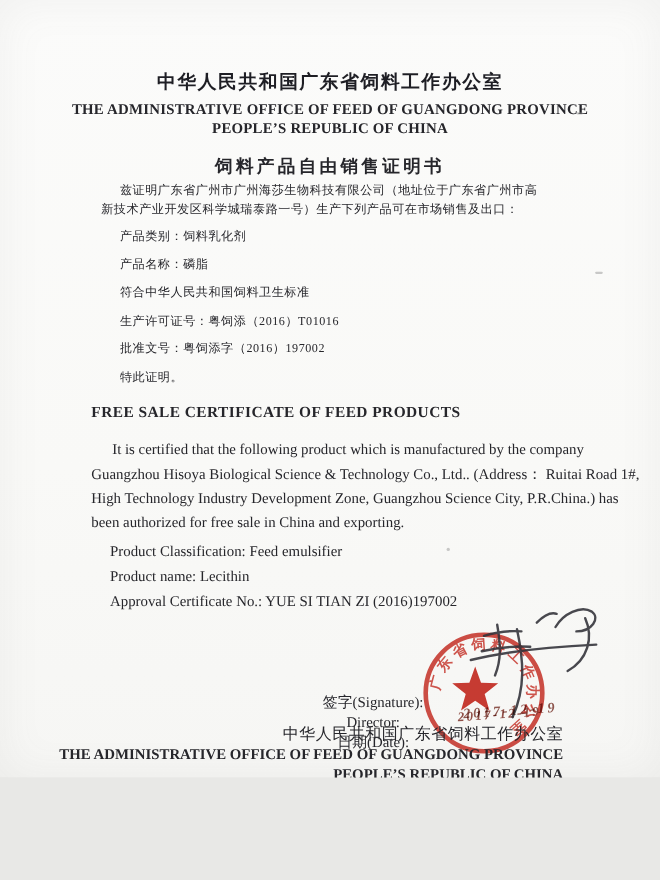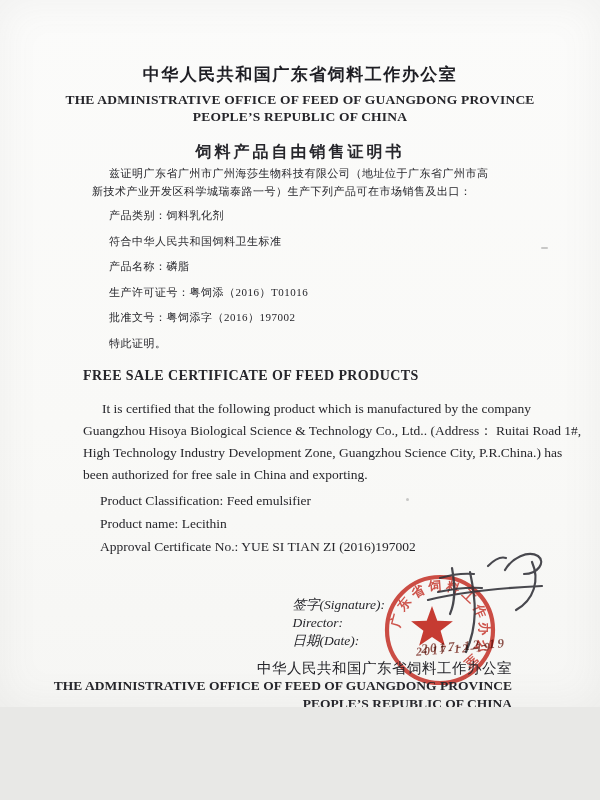--- a/index.html
+++ b/index.html
@@ -26,21 +26,21 @@
   .cn-line{line-height:25.5px;padding-left:17px;white-space:nowrap;}
   
   .en-body{position:absolute;top:366px;left:83px;width:436px;font-size:13.5px;}
   .en-heading{font-size:14px;font-weight:700;text-align:left;margin:0;line-height:20px;letter-spacing:0.4px;}
   .en-paragraph{margin-top:12px;}
   .en-para-line{line-height:22px;white-space:nowrap;font-family:Liberation Serif, serif;}
   .en-para-line.first{padding-left:19px;}
   .en-lines{margin-top:3px;}
   .en-line{line-height:23px;padding-left:17px;white-space:nowrap;}
   
-  .sign-block{position:absolute;top:596px;right:215px;text-align:left;font-size:13.5px;font-style:italic;}
+  .sign-block{position:absolute;top:630px;right:215px;text-align:center;font-size:13.5px;}
   .sign-line{line-height:18px;white-space:nowrap;}
   .hand-date{
     position:absolute;top:638px;left:421px;
     font-size:13px;font-weight:600;font-style:italic;
     letter-spacing:2.5px;color:#7c3a31;opacity:0.85;
     transform:rotate(-4deg);white-space:nowrap;
   }
   
   .footer{position:absolute;top:659px;right:88px;text-align:right;}
   .footer-cn{font-size:14.5px;line-height:18px;letter-spacing:0.5px;white-space:nowrap;}
@@ -67,22 +67,22 @@
     <div class="cert-title">饲料产品自由销售证明书</div>
   </div>
 
   <div class="cn-body">
     <div class="cn-intro">
       <div class="cn-indent">兹证明广东省广州市广州海莎生物科技有限公司（地址位于广东省广州市高</div>
       <div>新技术产业开发区科学城瑞泰路一号）生产下列产品可在市场销售及出口：</div>
     </div>
     <div class="cn-lines">
       <div class="cn-line">产品类别：饲料乳化剂</div>
+      <div class="cn-line">产品名称：磷脂</div>
       <div class="cn-line">符合中华人民共和国饲料卫生标准</div>
-      <div class="cn-line">产品名称：磷脂</div>
       <div class="cn-line">生产许可证号：粤饲添（2016）T01016</div>
       <div class="cn-line">批准文号：粤饲添字（2016）197002</div>
       <div class="cn-line">特此证明。</div>
     </div>
   </div>
 
   <div class="en-body">
     <div class="en-heading">FREE SALE CERTIFICATE OF FEED PRODUCTS</div>
     <div class="en-paragraph">
       <div class="en-para-line first">It is certified that the following product which is manufactured by the company</div>

